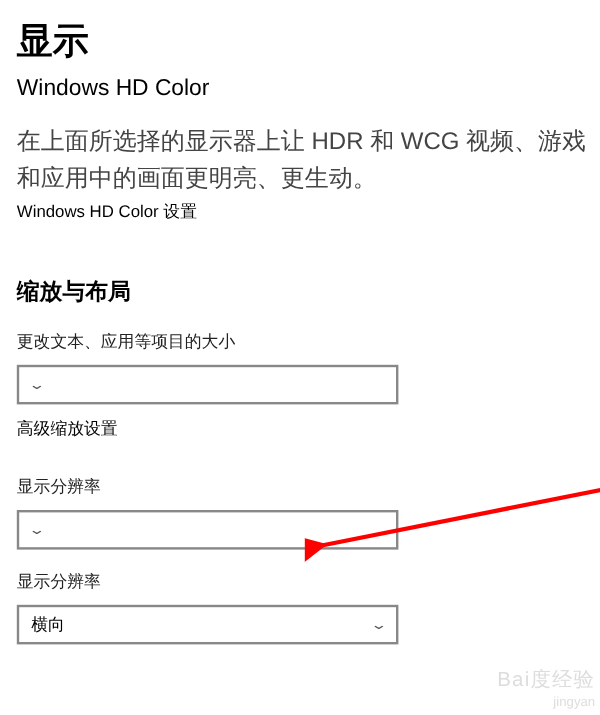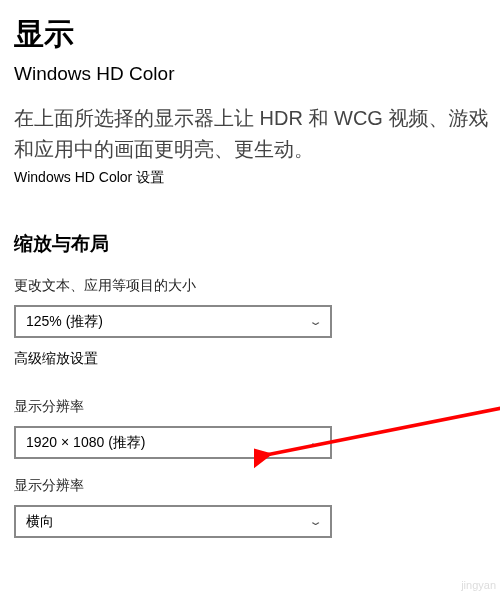--- a/index.html
+++ b/index.html
@@ -91,45 +91,44 @@
 
 <h1 class="page-title">显示</h1>
 <div class="subtitle">Windows HD Color</div>
 <p class="desc">在上面所选择的显示器上让 HDR 和 WCG 视频、游戏和应用中的画面更明亮、更生动。</p>
 <span class="link">Windows HD Color 设置</span>
 
 <h2 class="section-title">缩放与布局</h2>
 
 <div class="field-label" style="margin-top:0">更改文本、应用等项目的大小</div>
 <div class="select-box">
-  <span>125% (推荐)</span>
   <span class="chev">⌄</span>
 </div>
 
 <span class="link" style="margin-top:12px">高级缩放设置</span>
 
 <div class="field-label" style="margin-top:30px">显示分辨率</div>
 <div class="select-box">
-  <span>1920 × 1080 (推荐)</span>
   <span class="chev">⌄</span>
 </div>
 
 <div class="field-label">显示分辨率</div>
 <div class="select-box">
   <span>横向</span>
   <span class="chev">⌄</span>
 </div>
 
 <svg class="arrow-svg" viewBox="0 0 260 80">
   <defs>
     <marker id="ah" markerWidth="12" markerHeight="10" refX="2" refY="5" orient="auto">
       <path d="M10,0 L0,5 L10,10 L6,5 Z" fill="#ff0000"></path>
     </marker>
   </defs>
   <line x1="258" y1="8" x2="12" y2="57" stroke="#ff0000" stroke-width="3.5" marker-end="url(#ah)"></line>
 </svg>
 
 <div class="watermark">
+  <div class="big">Bai度经验</div>
   <div>jingyan</div>
 </div>
 
 
 
 
 </body></html>

